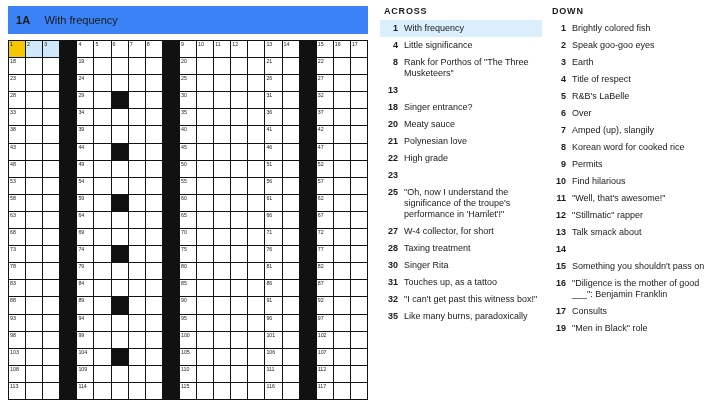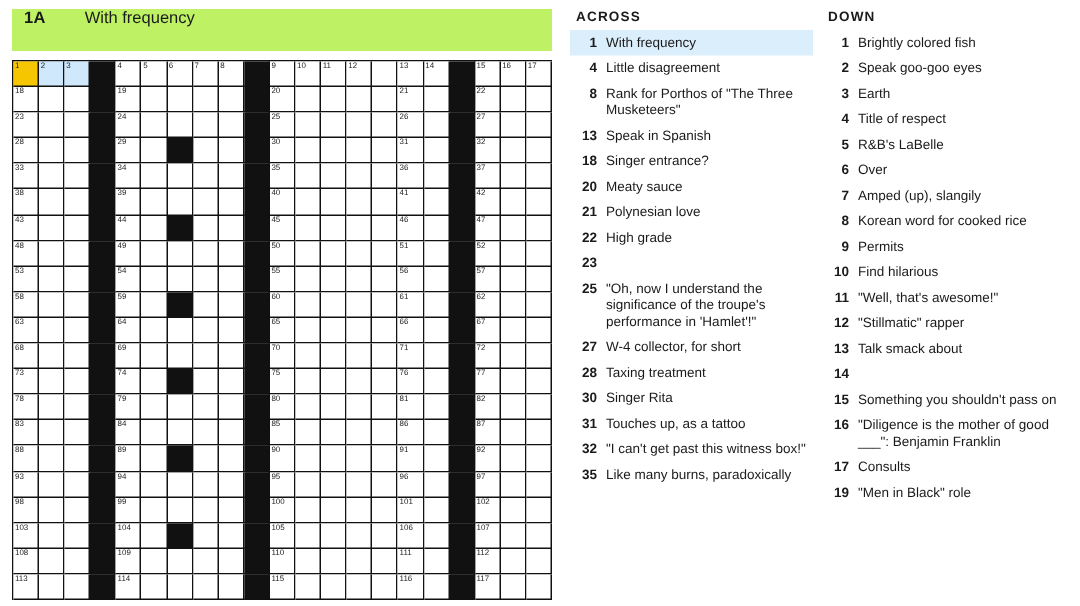--- a/index.html
+++ b/index.html
@@ -22,26 +22,26 @@
   }
 
   
   .puzzle-panel {
     width: 376px;
     box-sizing: border-box;
     padding: 6px 8px 0 8px;
   }
   .clue-bar {
     display: flex;
-    background: #bef264;
+    align-items: center;
+    background: #3b82f6;
     height: 28px;
     padding: 0 8px;
     box-sizing: border-box;
     margin-bottom: 6px;
-    gap: 12px;
   }
   .clue-bar-label {
     font-weight: bold;
     font-size: 11px;
     color: #1a1a1a;
     margin-right: 14px;
     letter-spacing: 0.2px;
   }
   .clue-bar-text {
     font-size: 11px;
@@ -830,29 +830,28 @@
 
     <div class="clue-col">
       <div class="clue-col-title">ACROSS</div>
       <ul class="clue-list" id="across-list">
           <li class="clue-item active">
             <span class="clue-num">1</span>
             <span class="clue-text">With frequency</span>
           </li>
           <li class="clue-item">
             <span class="clue-num">4</span>
-            <span class="clue-text">Little disagreement</span>
+            <span class="clue-text">Little significance</span>
           </li>
           <li class="clue-item">
             <span class="clue-num">8</span>
             <span class="clue-text">Rank for Porthos of "The Three Musketeers"</span>
           </li>
           <li class="clue-item">
             <span class="clue-num">13</span>
-            <span class="clue-text">Speak in Spanish</span>
           </li>
           <li class="clue-item">
             <span class="clue-num">18</span>
             <span class="clue-text">Singer entrance?</span>
           </li>
           <li class="clue-item">
             <span class="clue-num">20</span>
             <span class="clue-text">Meaty sauce</span>
           </li>
           <li class="clue-item">

